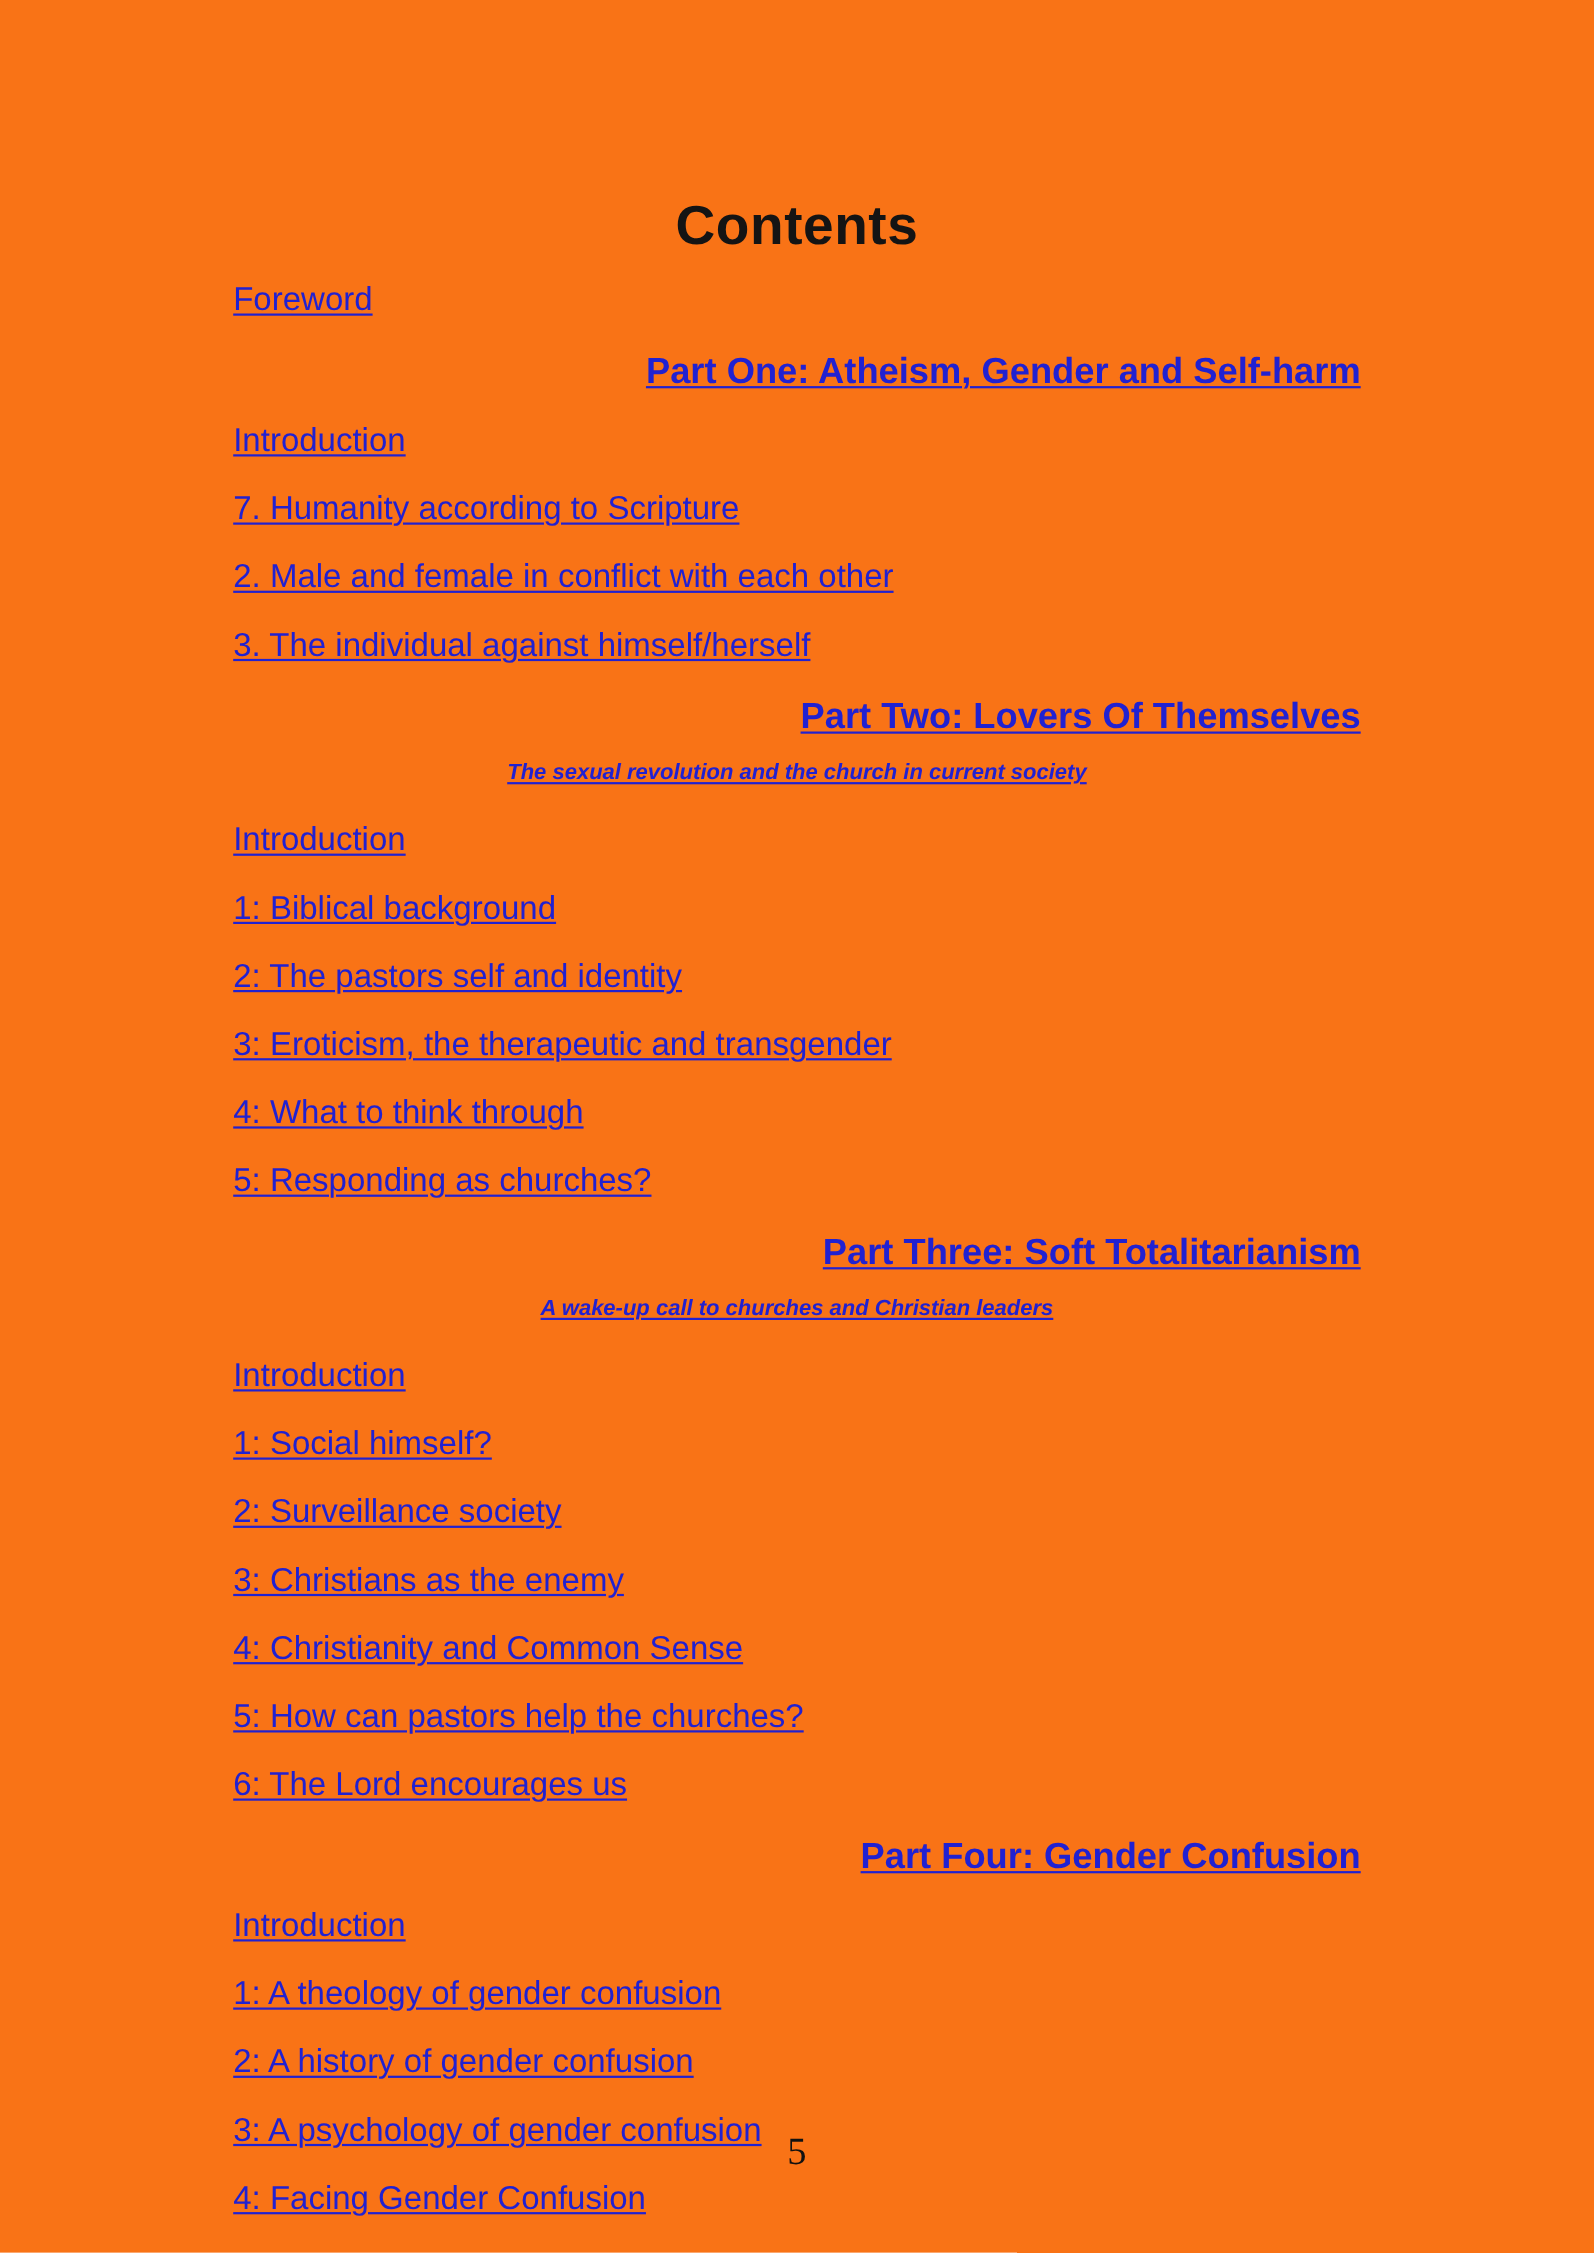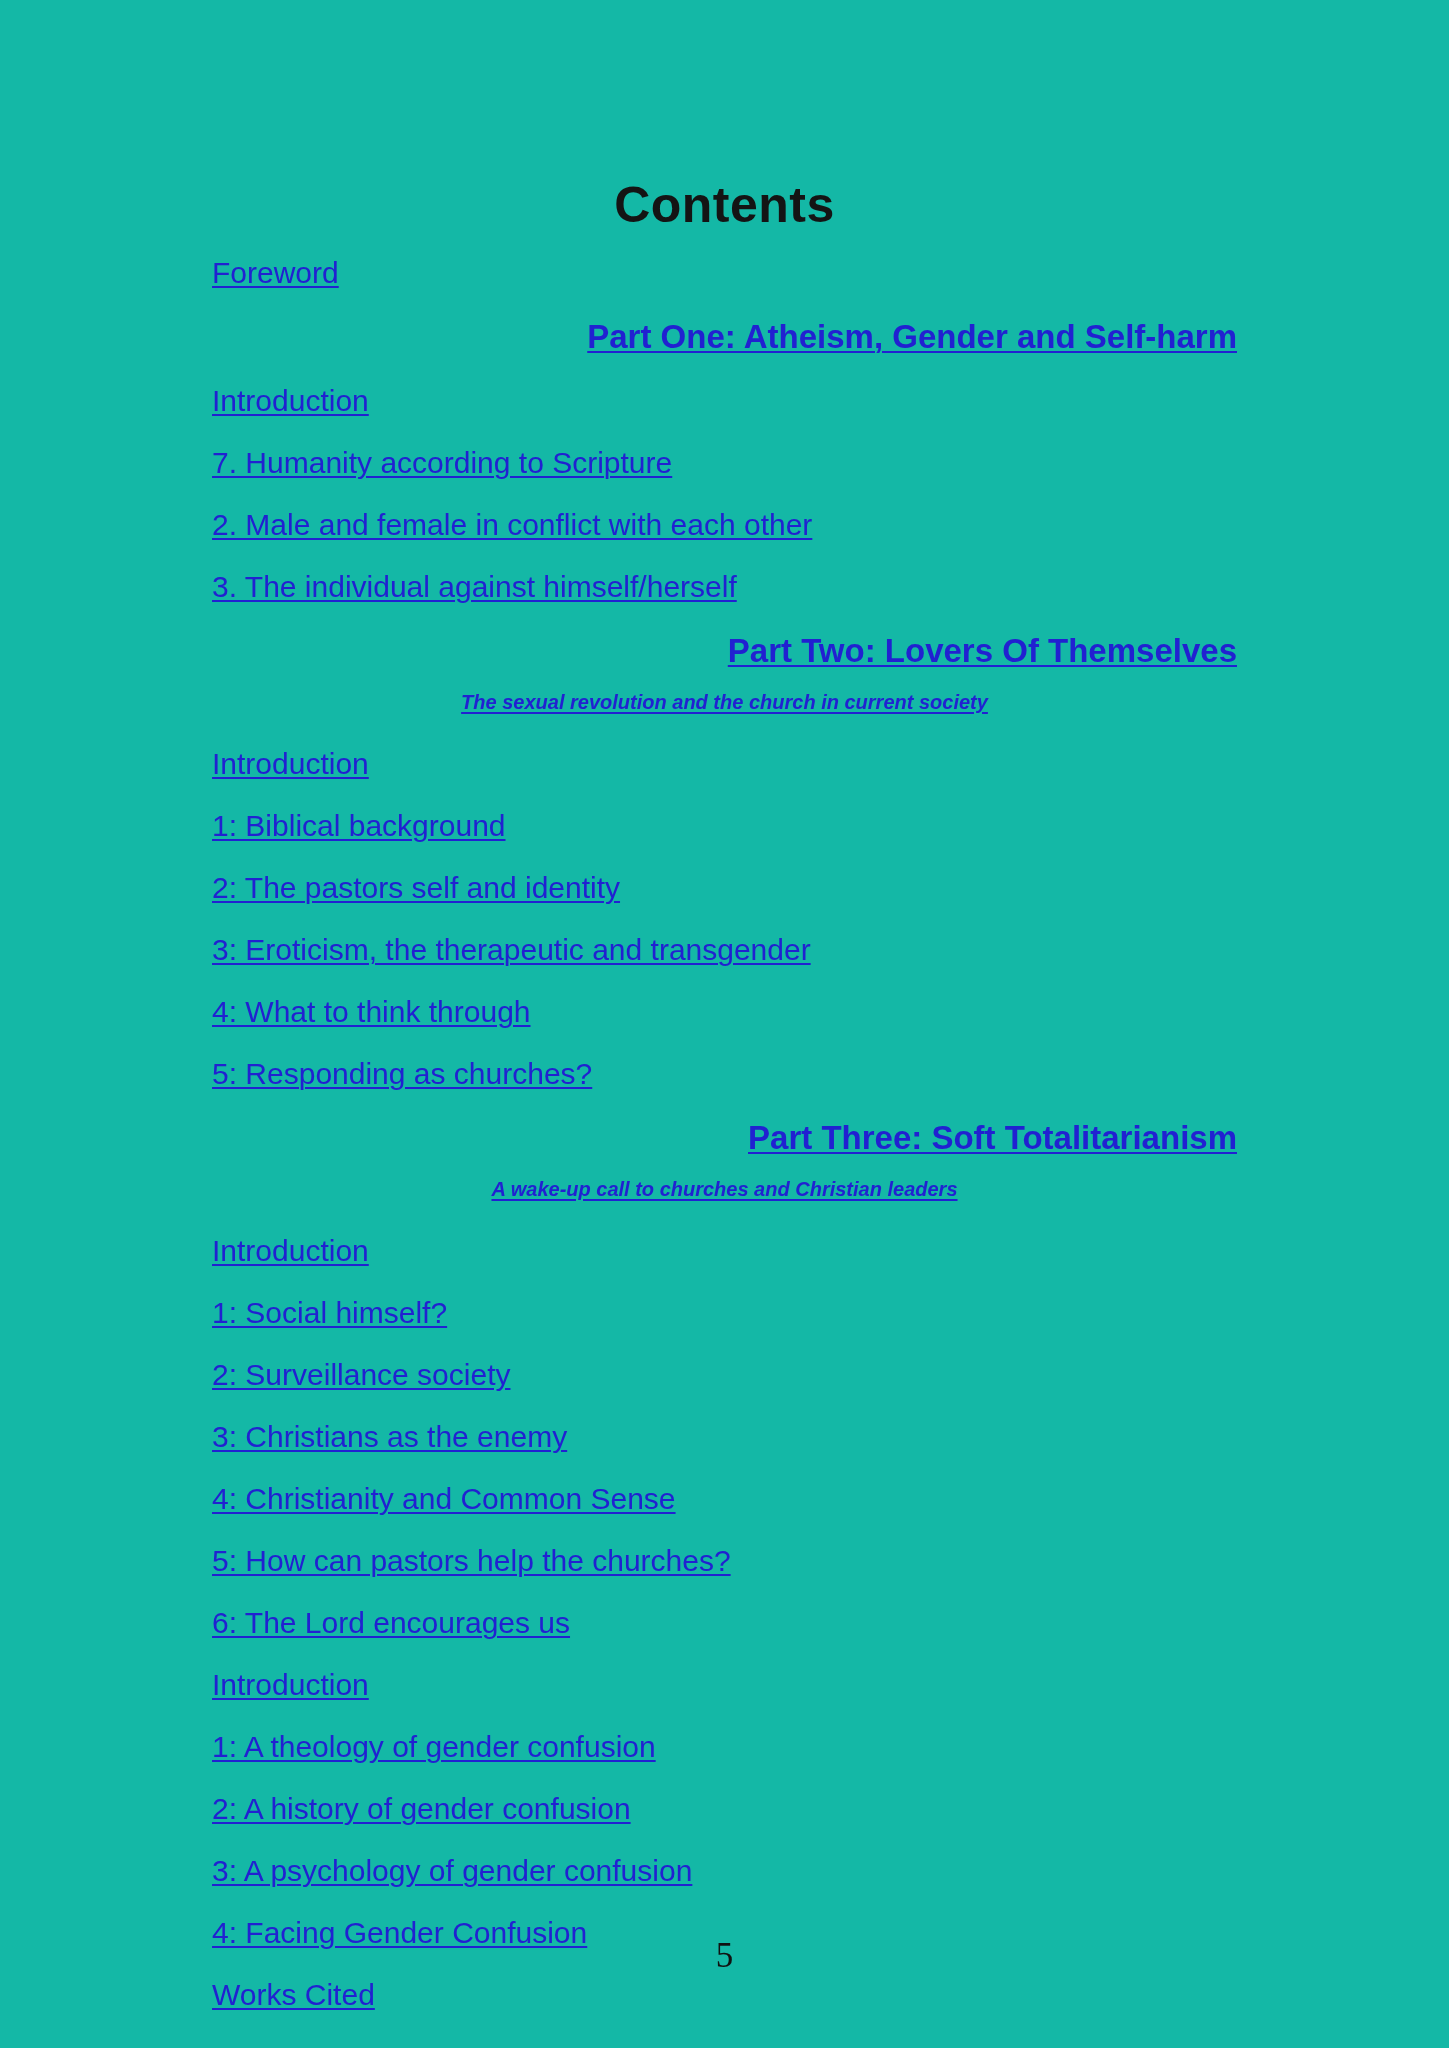--- a/index.html
+++ b/index.html
@@ -4,21 +4,21 @@
 <style>
   html, body {
     margin: 0;
     padding: 0;
     background: #ffffff;
   }
   .page {
     position: relative;
     width: 1449px;
     height: 2048px;
-    background: #14b8a6;
+    background: #f97316;
     font-family: "Liberation Sans", sans-serif;
     overflow: hidden;
   }
   .content {
     padding: 0 212px;
   }
   h1.doc-title {
     margin: 178px 0 0 0;
     text-align: center;
     font-size: 50px;
@@ -145,20 +145,23 @@
     <div class="toc-row">
       <a class="toc-link">4: Christianity and Common Sense</a>
     </div>
     <div class="toc-row">
       <a class="toc-link">5: How can pastors help the churches?</a>
     </div>
     <div class="toc-row">
       <a class="toc-link">6: The Lord encourages us</a>
     </div>
 
+    <h2 class="part-heading">
+      <a class="toc-link">Part Four: Gender Confusion</a>
+    </h2>
     <div class="toc-row">
       <a class="toc-link">Introduction</a>
     </div>
     <div class="toc-row">
       <a class="toc-link">1: A theology of gender confusion</a>
     </div>
     <div class="toc-row">
       <a class="toc-link">2: A history of gender confusion</a>
     </div>
     <div class="toc-row">

